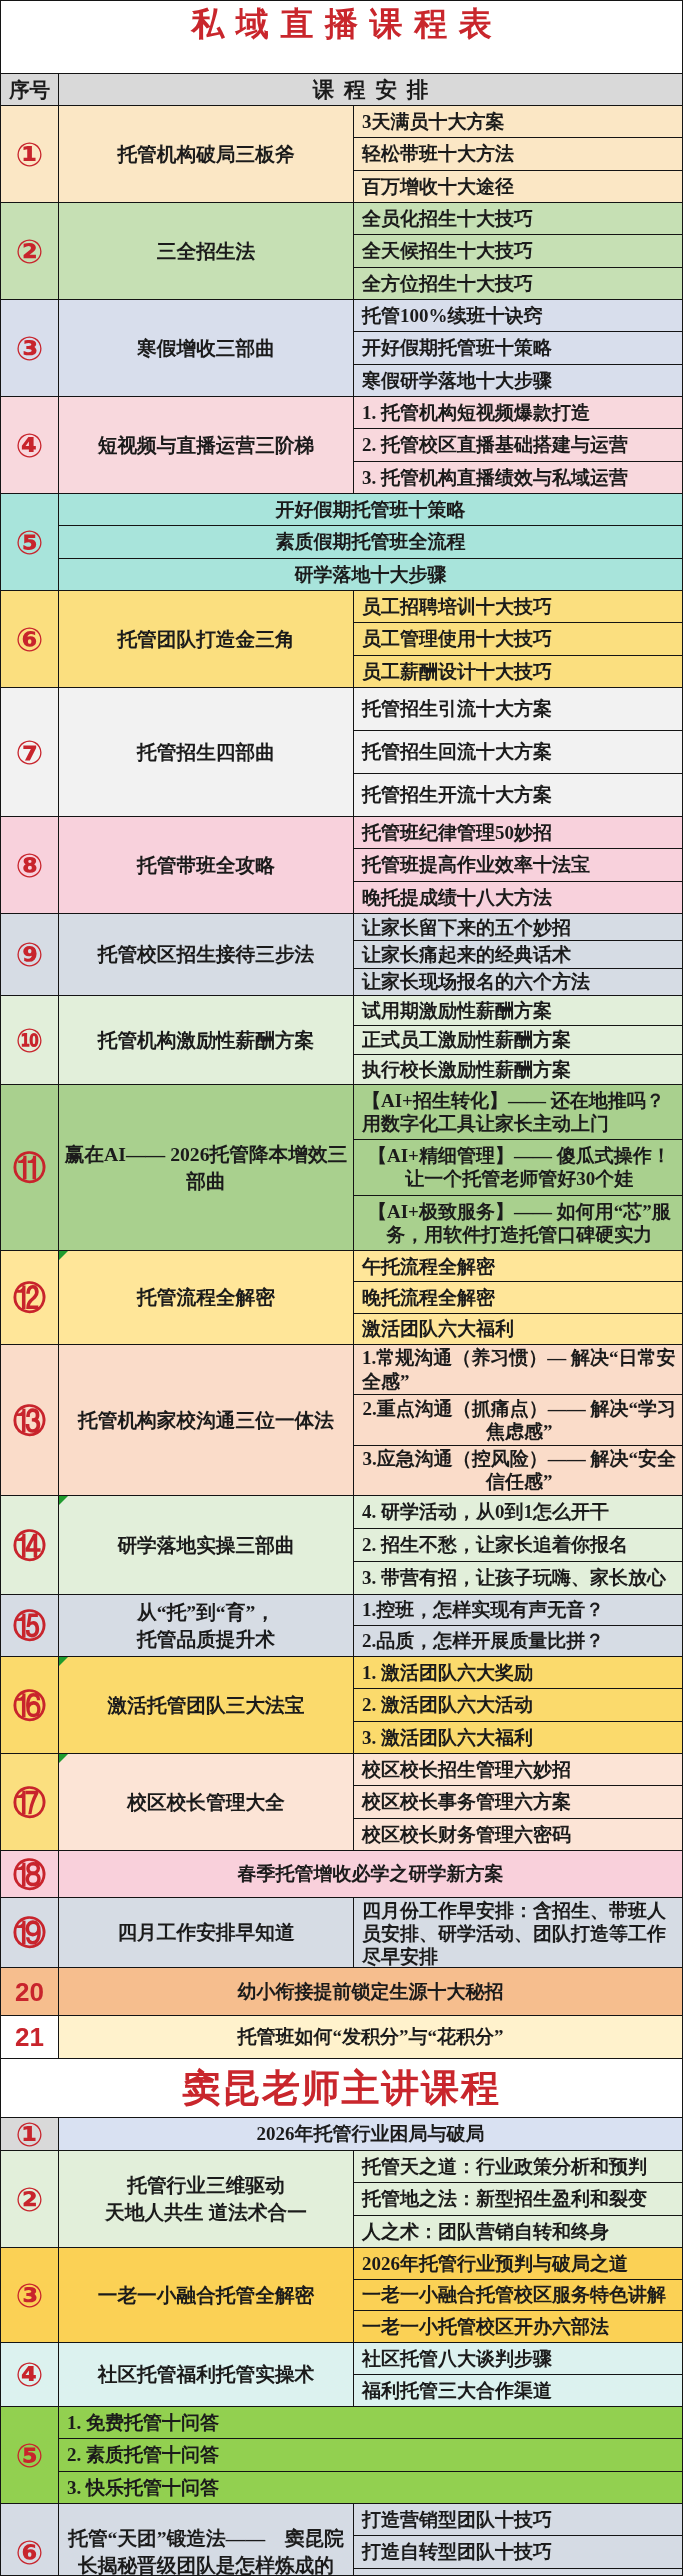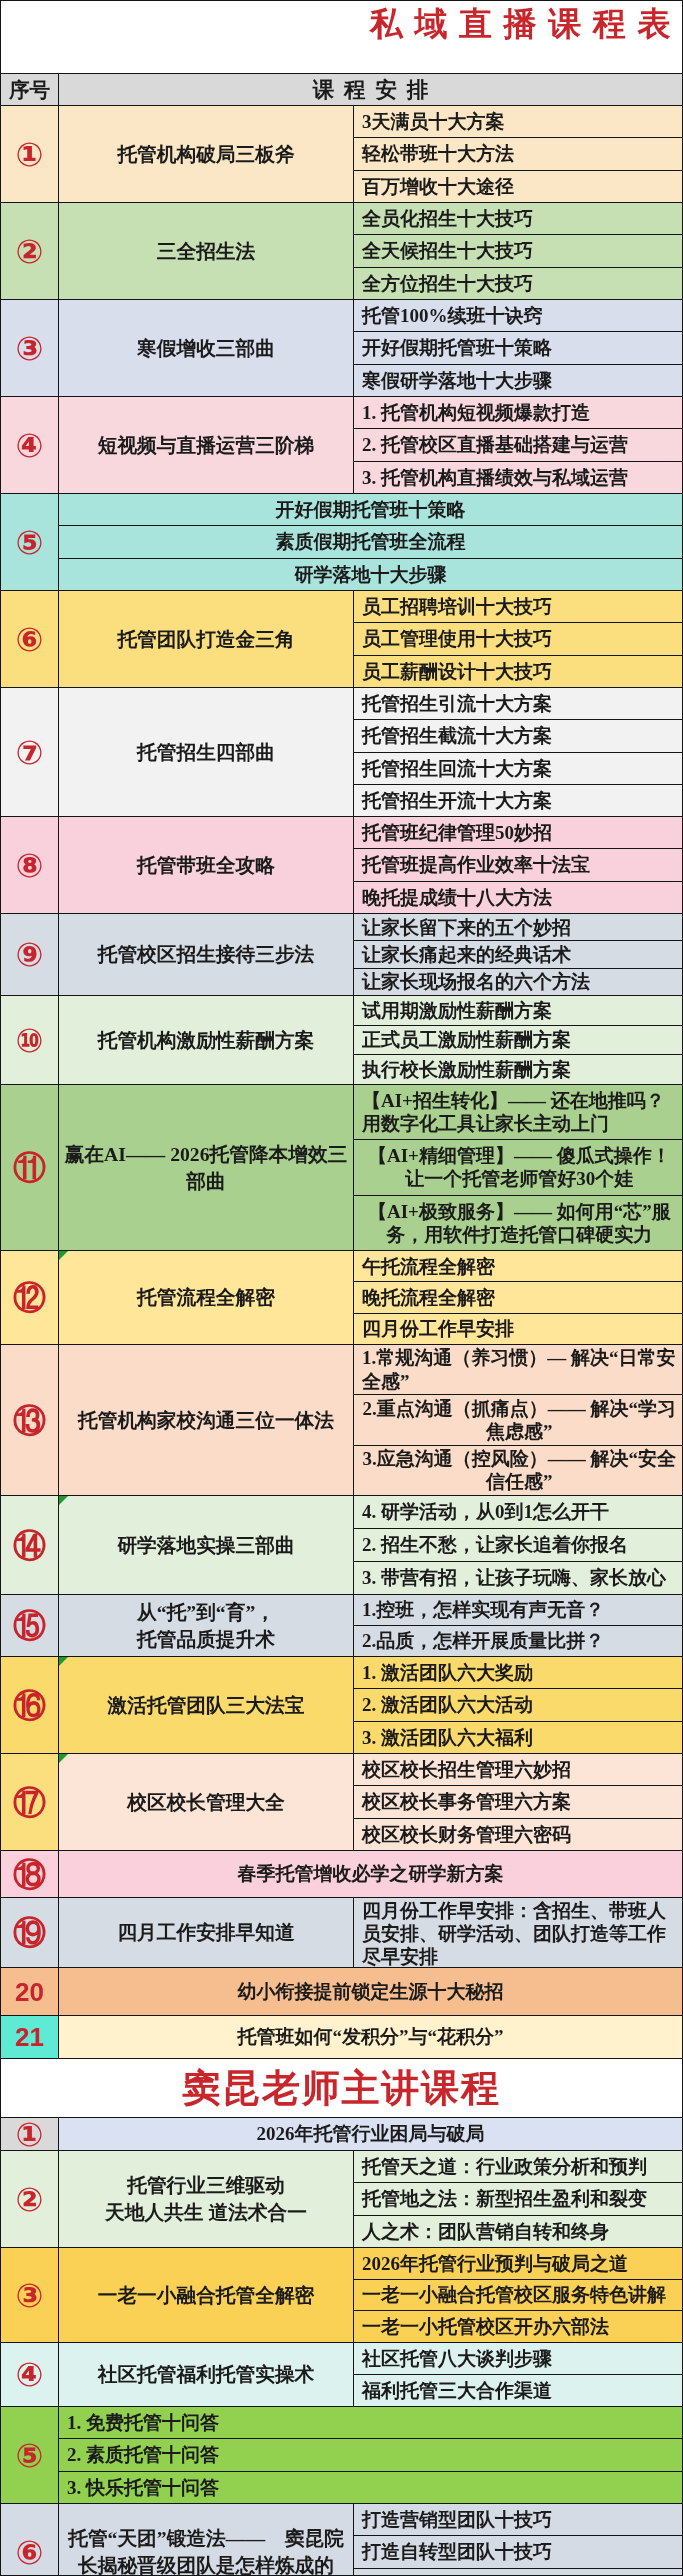--- a/index.html
+++ b/index.html
@@ -2,21 +2,21 @@
 <html style="font-size:14.3px"><head>
 <meta charset="utf-8">
 <style>
   html,body{margin:0;padding:0;background:#ffffff;}
   #table{
     width:683px;height:2576px;box-sizing:border-box;border:1.8px solid #141414;
     font-family:"Liberation Serif","DejaVu Serif",serif;font-weight:700;color:#1b1b1b;
     display:flex;flex-direction:column;overflow:hidden;background:#fff;
   }
   .titleband{
-    height:47px;flex:0 0 auto;display:flex;align-items:center;justify-content:flex-end;
+    height:47px;flex:0 0 auto;display:flex;align-items:center;justify-content:center;
     background:#ffffff;font-size:33px;letter-spacing:11.6px;text-indent:11.6px;
   }
   .headerrow{
     height:32px;flex:0 0 auto;display:flex;border-top:1.8px solid #141414;box-sizing:border-box;margin-top:25px;
   }
   .headerrow .hnum{
     width:58px;flex:0 0 auto;display:flex;align-items:center;justify-content:center;
     border-right:1.8px solid #141414;box-sizing:border-box;font-size:20.6px;
   }
   .headerrow .hsched{
@@ -170,23 +170,20 @@
       <div class="row" style="height: 129px; background: rgb(242, 242, 242);">
         <div class="num">
           <span class="circnum" style="color: rgb(200, 36, 44);">⑦</span>
         </div>
         <div class="titlecell">托管招生四部曲</div>
         <div class="items">
           <div class="item">
             <span>托管招生引流十大方案</span>
           </div>
           <div class="item">
-            <span>托管招生截流十大方案</span>
-          </div>
-          <div class="item">
             <span>托管招生回流十大方案</span>
           </div>
           <div class="item">
             <span>托管招生开流十大方案</span>
           </div>
         </div>
       </div>
       <div class="row" style="height: 97px; background: rgb(248, 209, 220);">
         <div class="num">
           <span class="circnum" style="color: rgb(200, 36, 44);">⑧</span>
@@ -261,21 +258,21 @@
         </div>
         <div class="titlecell">托管流程全解密<span class="marker"></span></div>
         <div class="items">
           <div class="item">
             <span>午托流程全解密</span>
           </div>
           <div class="item">
             <span>晚托流程全解密</span>
           </div>
           <div class="item">
-            <span>四月份工作早安排</span>
+            <span>激活团队六大福利</span>
           </div>
         </div>
       </div>
       <div class="row" style="height: 151px; background: rgb(250, 220, 201);">
         <div class="num">
           <span class="circnum" style="color: rgb(200, 36, 44);">⑬</span>
         </div>
         <div class="titlecell">托管机构家校沟通三位一体法</div>
         <div class="items">
           <div class="item">
@@ -380,21 +377,21 @@
         <div class="num">
           <span class="plainnum" style="color: rgb(200, 36, 44);">20</span>
         </div>
         <div class="items">
           <div class="item center">
             <span>幼小衔接提前锁定生源十大秘招</span>
           </div>
         </div>
       </div>
       <div class="row" style="height: 43px; background: rgb(255, 242, 204);">
-        <div class="num" style="background: #5eead4;">
+        <div class="num" style="background: #ffffff;">
           <span class="plainnum" style="color: rgb(200, 36, 44);">21</span>
         </div>
         <div class="items">
           <div class="item center">
             <span>托管班如何“发积分”与“花积分”</span>
           </div>
         </div>
       </div>
     </div>
   <div class="sec2band">

